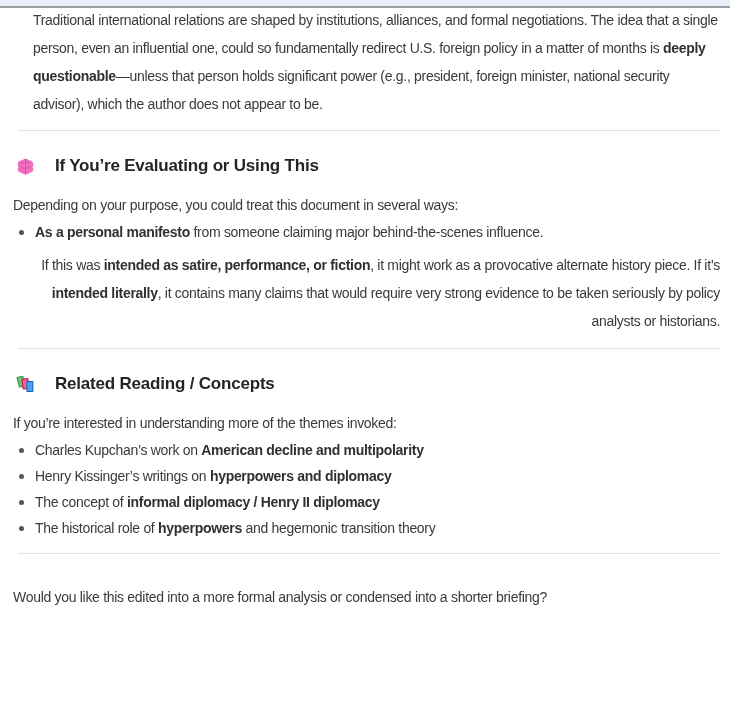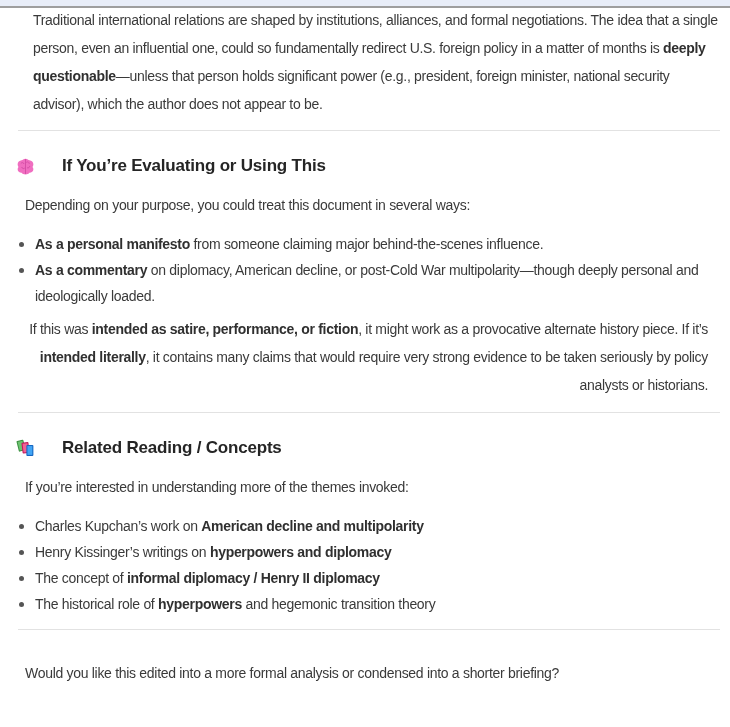--- a/index.html
+++ b/index.html
@@ -12,28 +12,28 @@
     letter-spacing: -0.3px;
   }
   .top-strip {
     height: 6px;
     background: #e8edf8;
     border-bottom: 2px solid #9e9e9e;
   }
   .content {
     padding: 0 10px 0 13px;
   }
-  p { margin: 12px; line-height: 28px; }
+  p { margin: 0; line-height: 28px; }
   .intro { margin: -2px 0 8px 20px; }
   .divider { height: 1px; background: #e2e2e2; margin-left: 5px; }
   .d1 { margin-top: 12px; }
   .d2 { margin-top: 13px; }
   .d3 { margin-top: 12px; }
   .section-title {
-    display: flex; align-items: center; gap: 26px;
+    display: flex; align-items: center; gap: 19px;
     margin: 24px 0 0 2px;
     font-size: 17px; line-height: 22px; font-weight: 700;
     color: #252525; letter-spacing: -0.2px;
   }
   .section-title .icon { display: inline-flex; width: 21px; height: 21px; flex: 0 0 auto; }
   .lead { margin-top: 14px; }
   ul.bullet-list { list-style: none; margin: 0 0 0 0; padding: 0 0 0 22px; }
   ul.bullet-list li { position: relative; line-height: 26px; }
   ul.bullet-list li::before {
     content: ""; position: absolute; left: -16px; top: 10.5px;
@@ -61,21 +61,20 @@
         <path d="M7 8.2c1-1.1 2.6-1 3.1.4M13.2 7c1.5-.9 3.1.1 3.1 1.5M7.8 13c.5 1.5 2 2 3 1.1M14.2 13.6c1.5.3 2.6-.5 2.6-1.8M12 4v16" stroke="#d44ea6" stroke-width="1.1" fill="none" stroke-linecap="round"></path>
       </svg>
     </span>
     <span>If You’re Evaluating or Using This</span>
   </h3>
 
   <p class="lead">Depending on your purpose, you could treat this document in several ways:</p>
 
   <ul class="bullet-list">
       <li><strong>As a personal manifesto</strong><span> from someone claiming major behind-the-scenes influence.</span></li>
-      <li><strong>As a commentary</strong><span> on diplomacy, American decline, or post-Cold War multipolarity—though deeply personal and ideologically loaded.</span></li>
     </ul>
 
   <p class="para"><span>If this was </span><strong>intended as satire, performance, or fiction</strong><span>, it might work as a provocative alternate history piece. If it’s </span><strong>intended literally</strong><span>, it contains many claims that would require very strong evidence to be taken seriously by policy analysts or historians.</span></p>
 
   <div class="divider d2"></div>
 
   <h3 class="section-title">
     <span class="icon">
       <svg width="21" height="21" viewBox="0 0 24 24" aria-hidden="true">
         <g transform="rotate(-14 7 9)">

